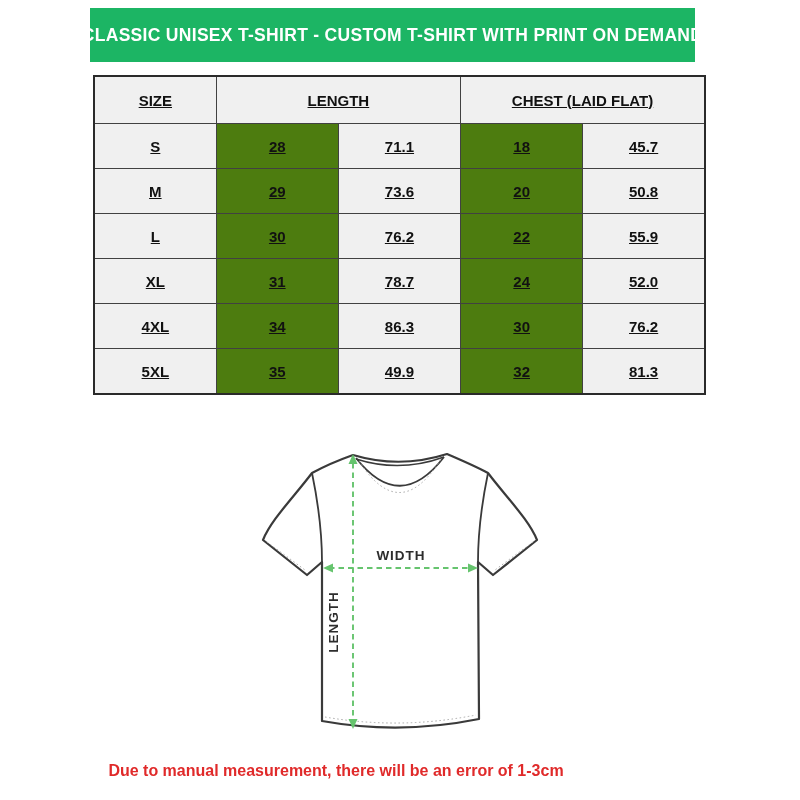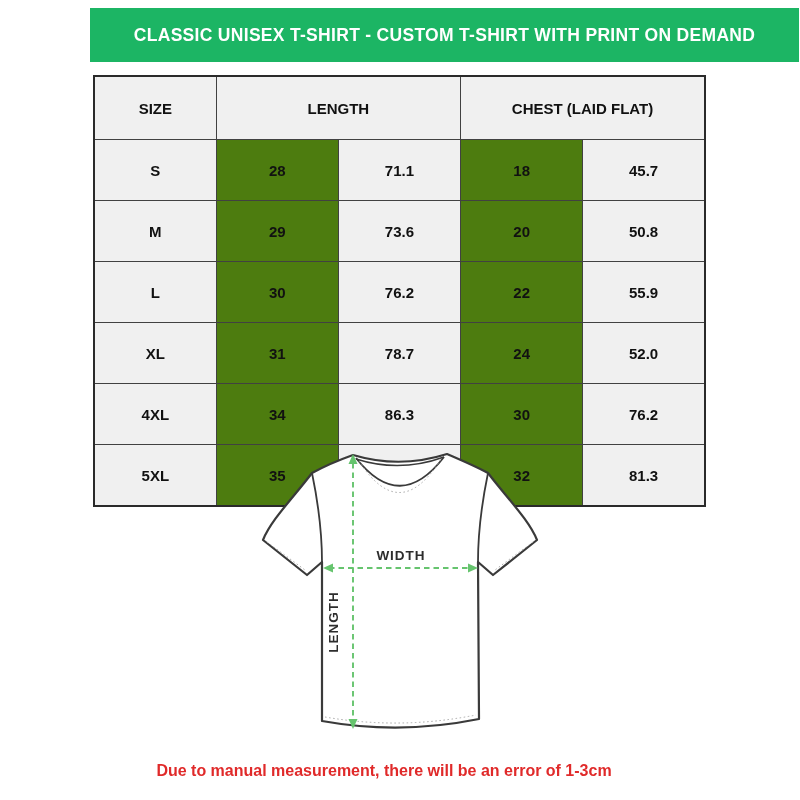--- a/index.html
+++ b/index.html
@@ -2,58 +2,59 @@
 <html style="--banner-bg: #1cb564; --banner-text: #ffffff; --cell-gray: #f0f0f0; --border-dark: #414141; --outer-border: #2a2a2a; --shirt-outline: #3a3a3a; --arrow-green: #66c46e; --label-dark: #2d2d2d; --footnote-red: #e02a2a;"><head>
 <meta charset="utf-8">
 <style>
   html,body{margin:0;padding:0;background:#ffffff;}
   .page{
     position:relative;width:800px;height:800px;background:#ffffff;
     font-family:"Liberation Sans",sans-serif;overflow:hidden;
   }
   
   .banner{
-    position:absolute;left:90px;top:8px;width:709px;height:54px;
+    position:absolute;left:90px;top:8px;width:605px;height:54px;
     background:var(--banner-bg);display:flex;align-items:center;justify-content:center;
   }
   .banner span{
     color:var(--banner-text);font-weight:700;font-size:17.5px;letter-spacing:.3px;white-space:nowrap;
   }
   
   .size-table{
     position:absolute;left:93px;top:75px;width:613px;
     border-collapse:collapse;table-layout:fixed;
     border:2.5px solid var(--outer-border);
   }
   .size-table col{width:20%;}
   .size-table th,.size-table td{
     border:1.5px solid var(--border-dark);
     text-align:center;vertical-align:middle;
     font-weight:700;font-size:15px;color:#111;
-    padding:12px;
+    padding:4px;
+    text-decoration:underline;
   }
   .size-table th{height:38px;background:var(--cell-gray);}
   .size-table td{height:36px;background:#4d7c0f;}
   .size-table td.c-gray{background:var(--cell-gray);}
   
   .diagram{position:absolute;left:245px;top:440px;}
   .shirt-line{fill:#ffffff;stroke:var(--shirt-outline);stroke-width:2.2;stroke-linejoin:round;}
   .seam{fill:none;stroke:var(--shirt-outline);stroke-width:1.8;}
   .collar2{fill:none;stroke:var(--shirt-outline);stroke-width:1.4;}
   .stitch{fill:none;stroke:#a9a9a9;stroke-width:1;stroke-dasharray:1.5,2.6;}
   .measure{fill:none;stroke:var(--arrow-green);stroke-width:1.9;stroke-dasharray:5.5,4;}
   .arrowhead{fill:var(--arrow-green);stroke:none;}
   .measure-label{
     font-family:"Liberation Sans",sans-serif;font-weight:700;font-size:13.5px;
     fill:var(--label-dark);letter-spacing:1px;
   }
   
   .footnote{
     position:absolute;left:0;top:762px;width:672px;text-align:center;
-    color:var(--footnote-red);font-weight:700;font-size:16px;padding-left:48px;
+    color:var(--footnote-red);font-weight:700;font-size:16px;
   }
 </style>
 </head>
 <body>
 
 <div class="page">
 
   <div class="banner">
     <span>CLASSIC UNISEX T-SHIRT - CUSTOM T-SHIRT WITH PRINT ON DEMAND</span>
   </div>

